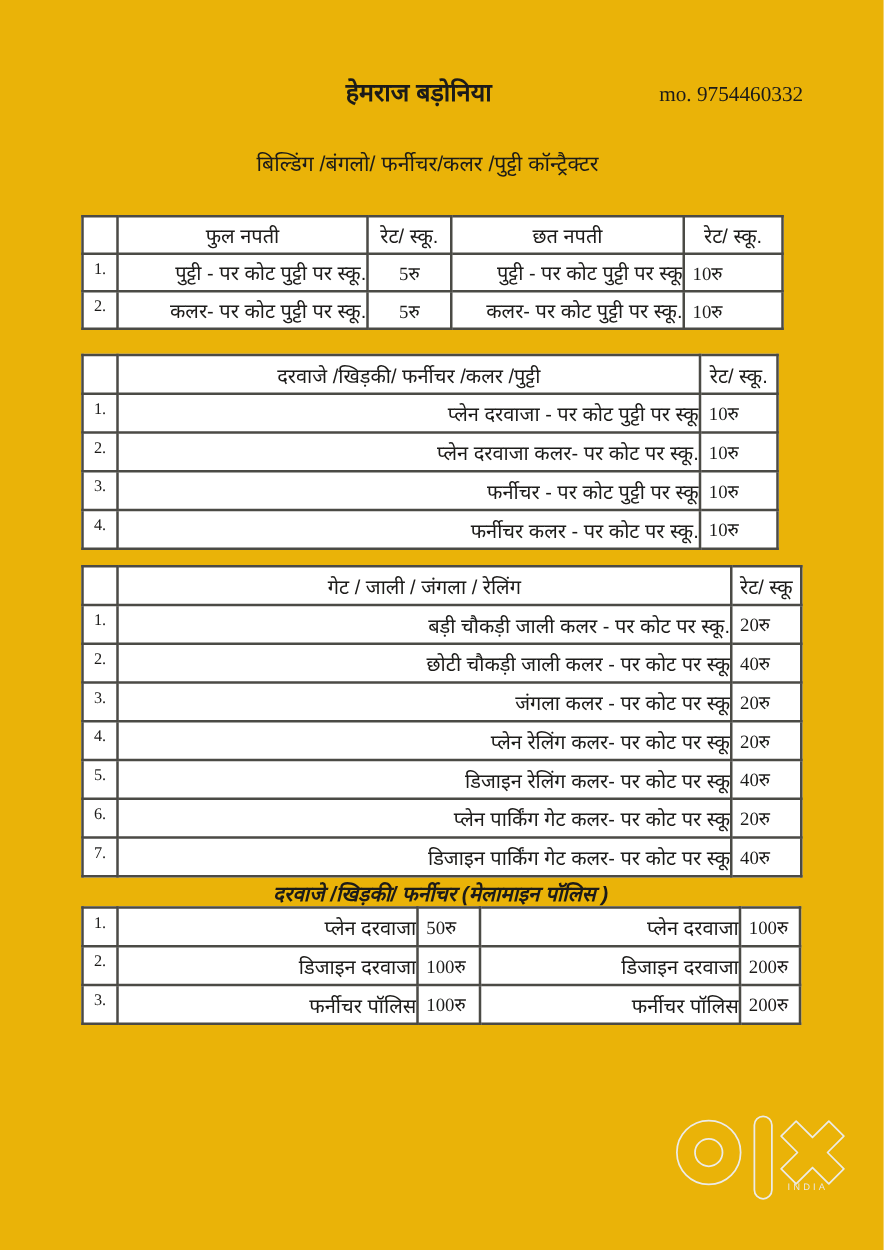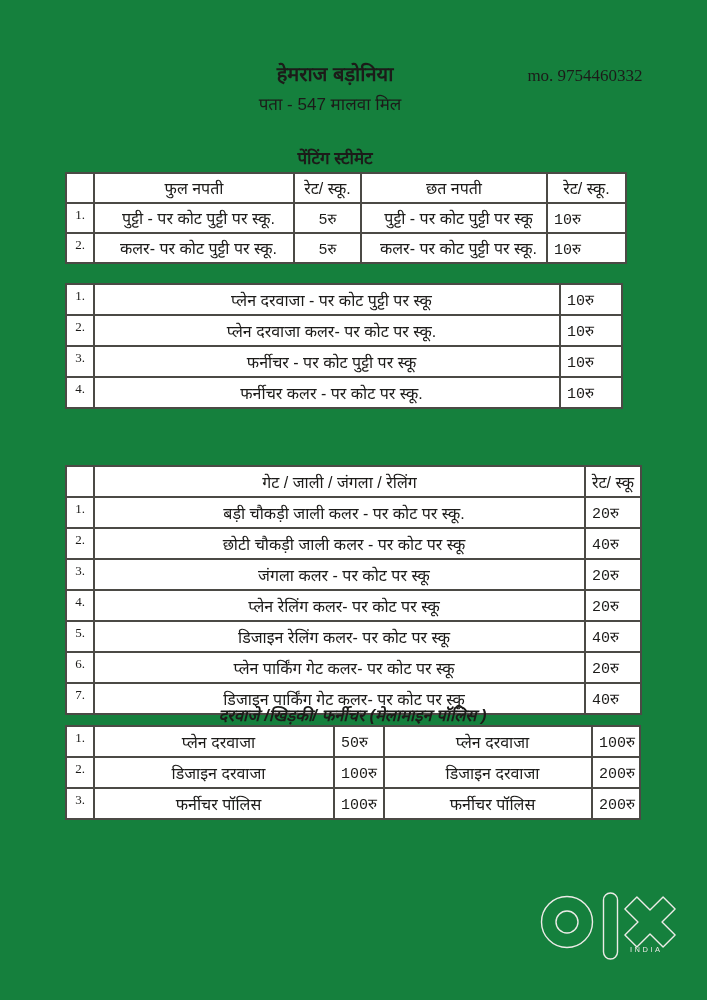--- a/index.html
+++ b/index.html
@@ -1,47 +1,47 @@
 <!DOCTYPE html>
 <html><head>
 <meta charset="utf-8">
 <style>
   * { margin:0; padding:0; box-sizing:border-box; }
   html, body { background:#ffffff; }
   .page {
     position:relative; width:707px; height:1000px; margin:0 auto;
-    background:#15803d; color:#1c1b19; overflow:hidden;
+    background:#eab308; color:#1c1b19; overflow:hidden;
     font-family:"Liberation Sans", sans-serif;
   }
   
   .hdr-title   { position:absolute; top:60px;  left:0; width:670px; text-align:center; font-size:20px; font-weight:bold; }
   .hdr-mobile  { position:absolute; top:66px;  left:520px; width:130px; font-family:"Liberation Serif", serif; font-size:17px; font-weight:normal; text-align:center; }
   .hdr-address { position:absolute; top:92px;  left:0; width:660px; text-align:center; font-size:17px; }
   .hdr-subtitle{ position:absolute; top:119px; left:0; width:684px; text-align:center; font-size:17px; }
   .hdr-heading { position:absolute; top:146px; left:0; width:670px; text-align:center; font-size:17px; font-weight:bold; }
 
   
   table { position:absolute; border-collapse:collapse; table-layout:fixed; background:#fff; }
   th, td { border:2px solid #4b4a45; font-size:16px; font-weight:normal; vertical-align:middle; overflow:hidden; white-space:nowrap; }
   th { text-align:center; }
   td.num { vertical-align:top; text-align:center; font-family:"Liberation Serif", serif; font-size:13px; padding-top:3px; }
-  td.desc { text-align:center; padding-left:9px; }
-  td.rate { text-align:left; padding-left:6px; font-family:Liberation Mono, monospace; font-size:15px; }
+  td.desc { text-align:right; padding-left:9px; }
+  td.rate { text-align:left; padding-left:6px; font-family:Liberation Serif, serif; font-size:15px; }
   td.rate.center { text-align:center; padding-left:0; }
   .bold { font-weight:normal; }
 
   .t1 { left:65px; top:172px; width:560px; }
   .t1 tr { height:30px; }
   .t1 col.c1{width:28px} .t1 col.c2{width:200px} .t1 col.c3{width:67px} .t1 col.c4{width:186px} .t1 col.c5{width:79px}
 
   .t2 { left:65px; top:283px; width:556px; }
   .t2 tr { height:31px; }
   .t2 col.c1{width:28px} .t2 col.c2{width:466px} .t2 col.c3{width:62px}
 
-  .t3 { left:65px; top:465px; width:575px; }
+  .t3 { left:65px; top:452px; width:575px; }
   .t3 tr { height:31px; }
   .t3 col.c1{width:28px} .t3 col.c2{width:491px} .t3 col.c3{width:56px}
 
   .caption4 { position:absolute; top:703px; left:65px; width:575px; text-align:center; font-size:16.5px; font-weight:bold;font-style:italic; }
 
   .t4 { left:65px; top:725px; width:574px; }
   .t4 tr { height:31px; }
   .t4 col.c1{width:28px} .t4 col.c2{width:240px} .t4 col.c3{width:50px} .t4 col.c4{width:208px} .t4 col.c5{width:48px}
 
   
@@ -50,22 +50,21 @@
   .wm-shape { fill:none; stroke:#ecebe7; stroke-width:1.4; stroke-linejoin:round; }
   .wm-text { fill:#e9e8e4; font-family:"Liberation Sans", sans-serif; font-size:7.5px; letter-spacing:2.5px; }
 </style>
 </head>
 <body>
 
 <div class="page">
 
   <div class="hdr-title">हेमराज बड़ोनिया</div>
   <div class="hdr-mobile">mo. 9754460332</div>
-  <div class="hdr-address">पता - 547 मालवा मिल</div>
-  <div class="hdr-heading">पेंटिंग स्टीमेट</div>
+  <div class="hdr-subtitle">बिल्डिंग /बंगलो/ फर्नीचर/कलर /पुट्टी कॉन्ट्रैक्टर</div>
 
   <table class="t1">
     <colgroup>
         <col class="c1">
         <col class="c2">
         <col class="c3">
         <col class="c4">
         <col class="c5">
       </colgroup>
     <tbody>
@@ -93,20 +92,25 @@
   </tbody>
     </table>
 
   <table class="t2">
     <colgroup>
         <col class="c1">
         <col class="c2">
         <col class="c3">
       </colgroup>
     <tbody>
+        <tr>
+      <th></th>
+      <th>दरवाजे /खिड़की/ फर्नीचर /कलर /पुट्टी</th>
+      <th>रेट/ स्कू.</th>
+    </tr>
     <tr>
       <td class="num">1.</td>
       <td class="desc">प्लेन दरवाजा - पर कोट पुट्टी पर स्कू</td>
       <td class="rate">10रु</td>
     </tr>
     <tr>
       <td class="num">2.</td>
       <td class="desc">प्लेन दरवाजा कलर- पर कोट पर स्कू.</td>
       <td class="rate">10रु</td>
     </tr>

